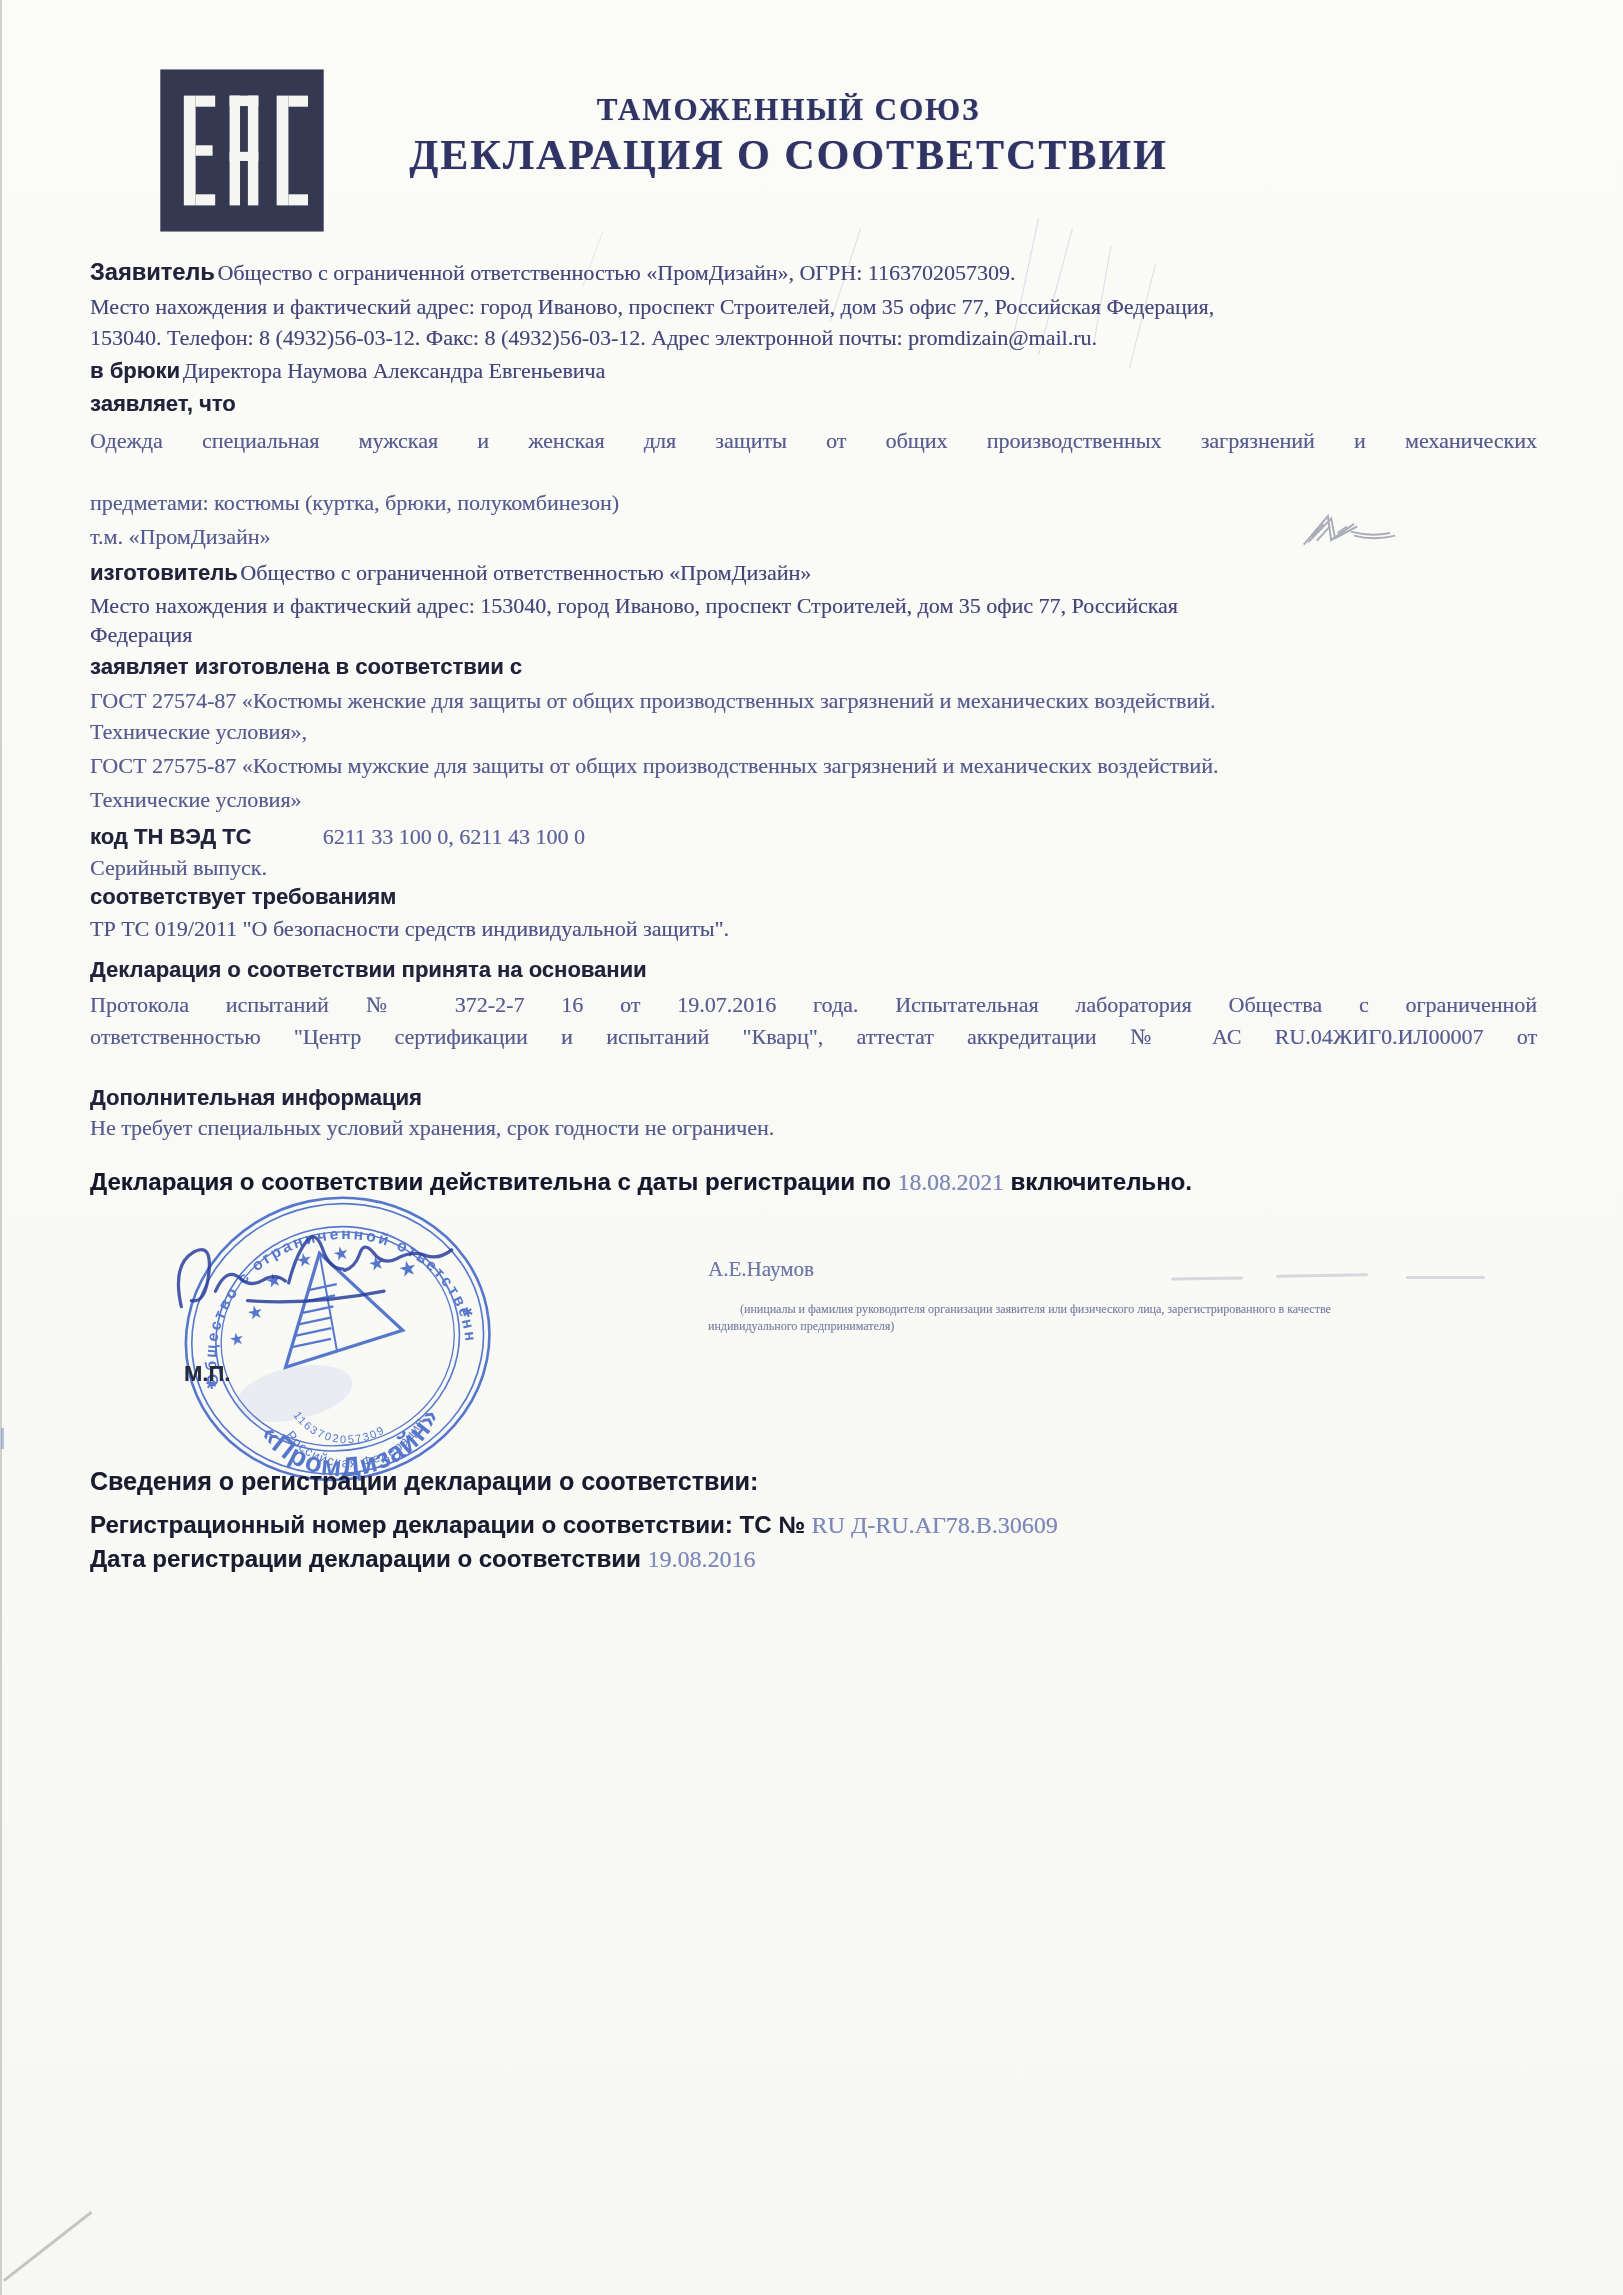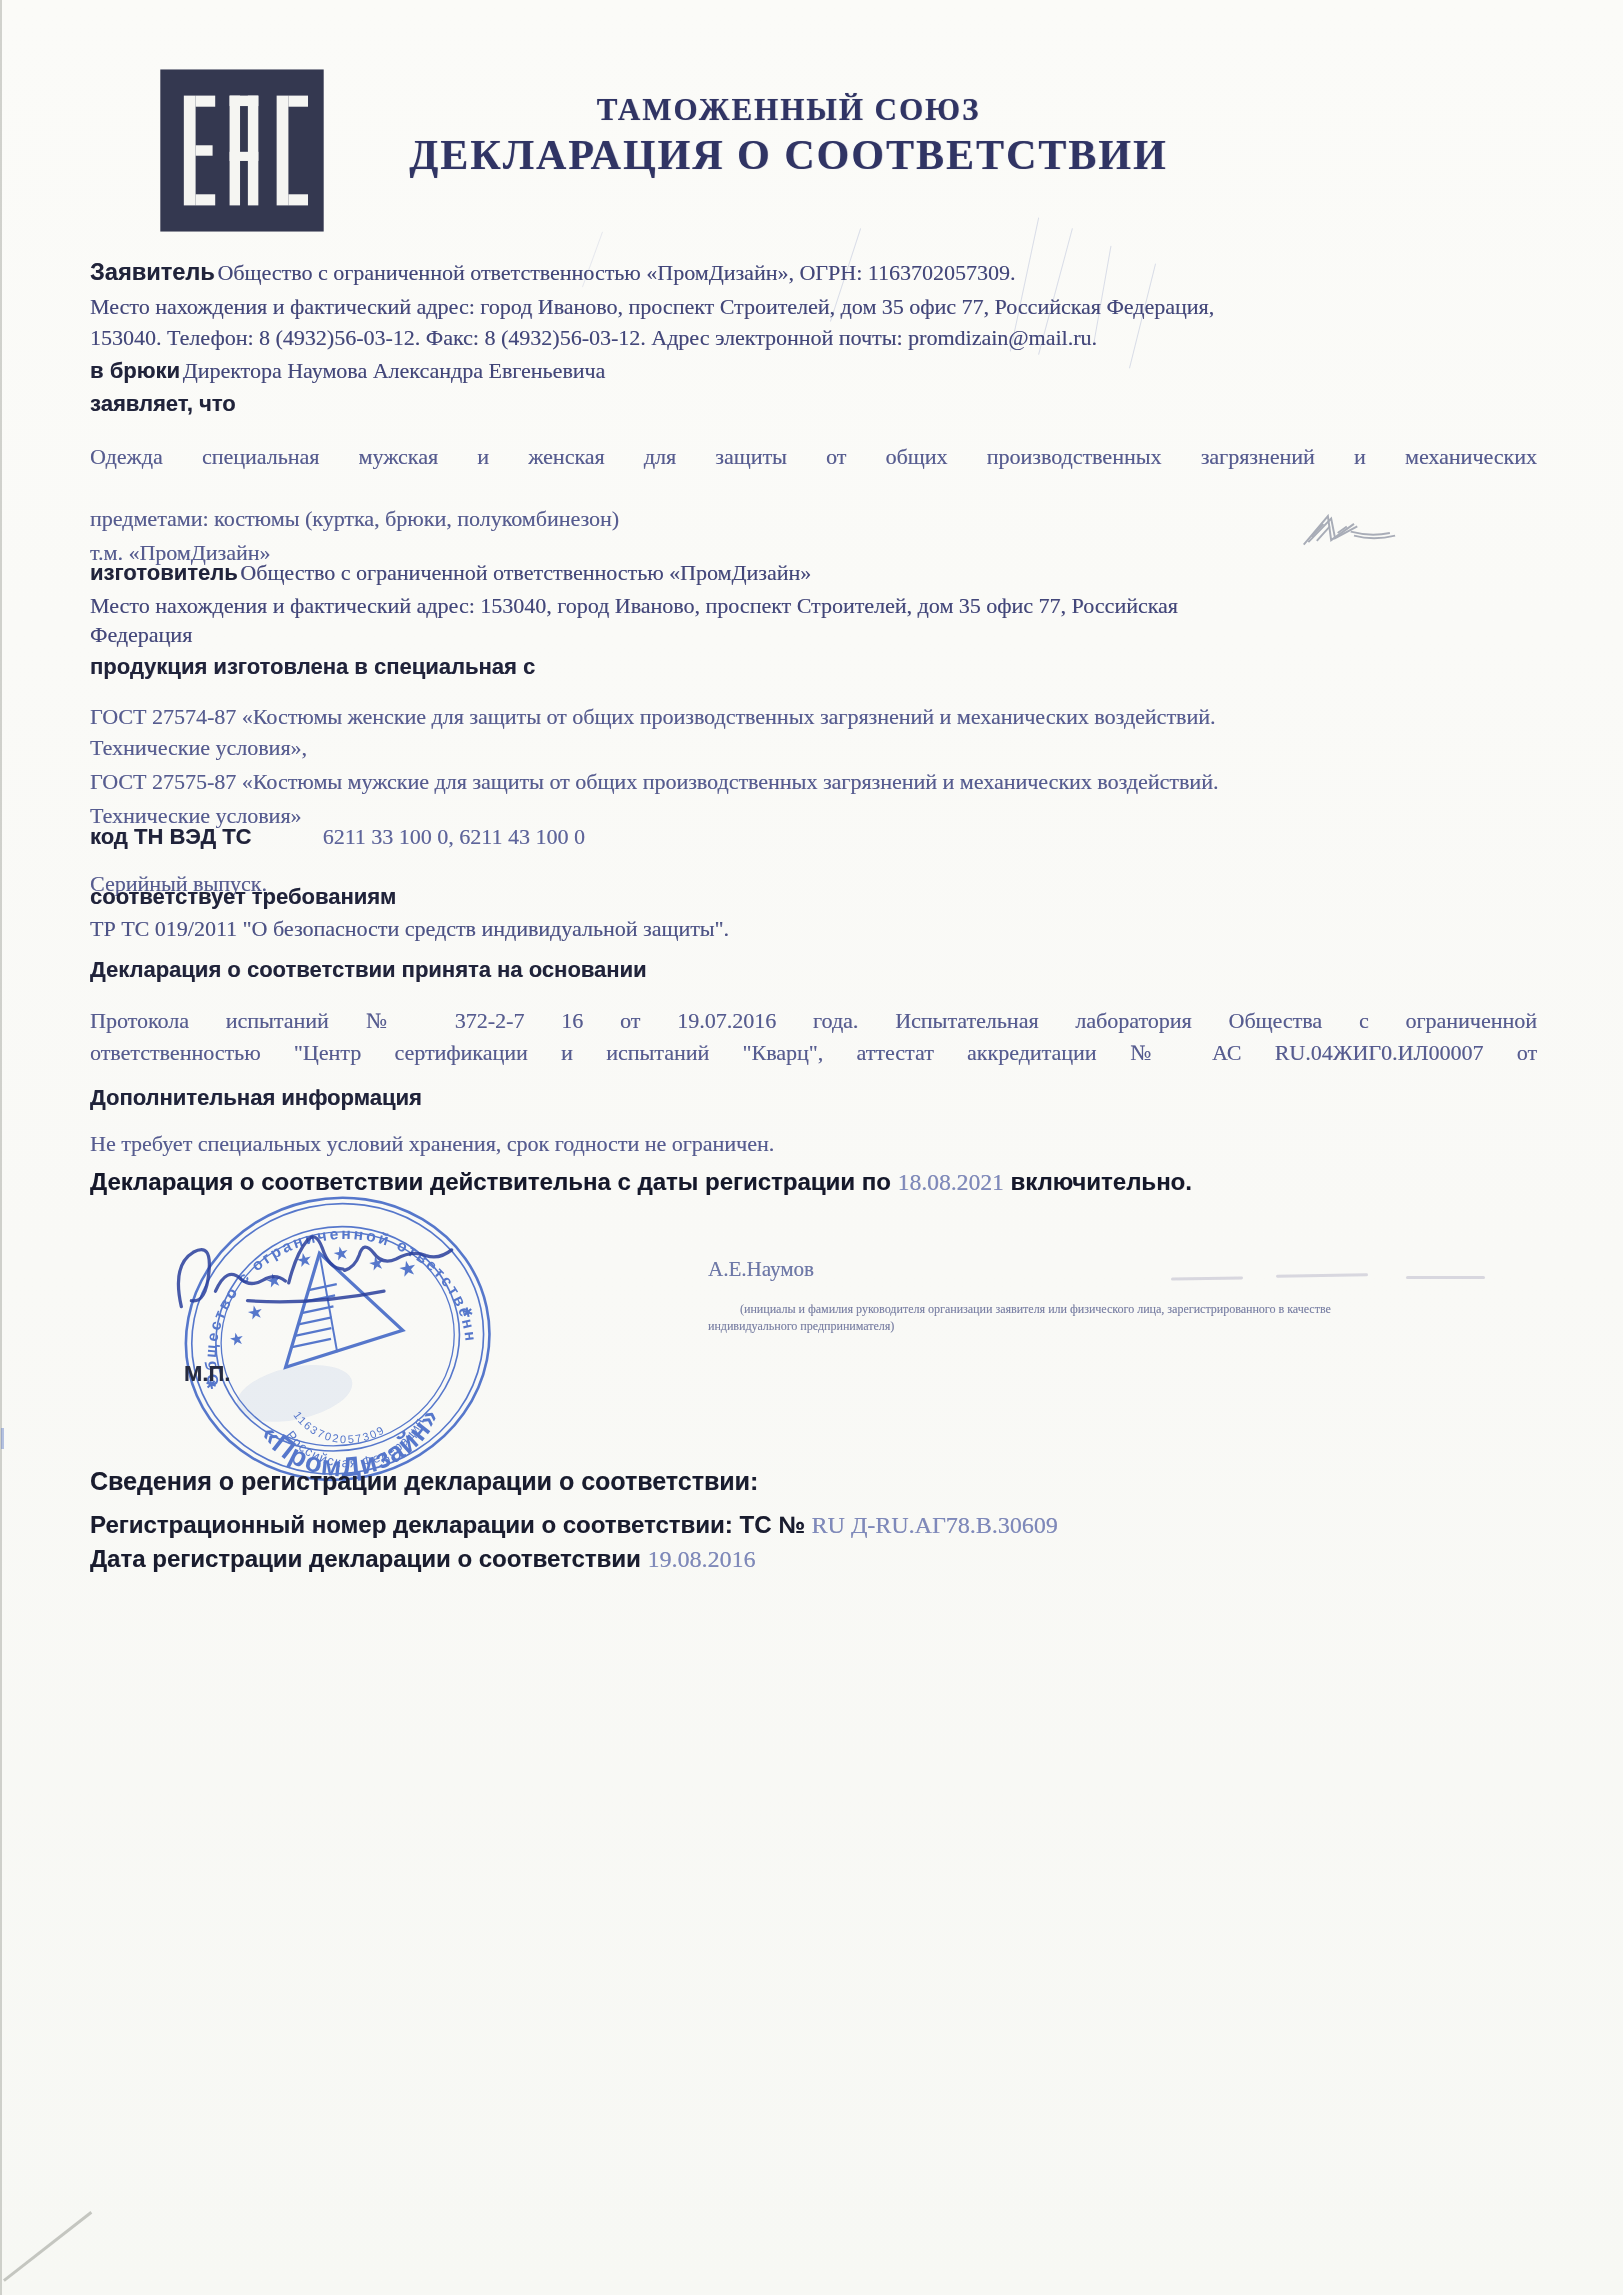--- a/index.html
+++ b/index.html
@@ -9,21 +9,21 @@
     background:linear-gradient(180deg,#fbfbf8 0%,#f9f9f6 55%,#f7f8f4 100%);
     overflow:hidden;
     font-family:"Liberation Serif", serif;
   }
   .abs{position:absolute;}
   .serif{font-family:"Liberation Serif", serif;color:#43477a;font-size:22px;line-height:1.25;
          text-shadow:0.3px 0.3px 0.5px rgba(70,75,125,.45);white-space:nowrap;}
   .sansb{font-family:"Liberation Sans", sans-serif;font-weight:bold;color:#20233a;font-size:22px;
          text-shadow:0.3px 0.3px 0.4px rgba(30,33,60,.4);white-space:nowrap;}
   .just{white-space:normal;text-align:justify;text-align-last:justify;width:1447px;}
-  .light{color:#565c90;margin-top:16px;}
+  .light{color:#565c90;}
   .bluefill{color:#7e89bb;}
   .title{font-family:"Liberation Serif", serif;font-weight:bold;color:#303464;
          letter-spacing:2px;text-align:center;width:1577px;left:0;
          text-shadow:0.4px 0.4px 0.7px rgba(45,50,95,.5);}
   .streak{position:absolute;width:1.3px;background:rgba(140,152,195,.30);border-radius:1.3px;}
   .smudge{position:absolute;background:rgba(150,145,175,.33);border-radius:2px;}
   .edge-line{position:absolute;left:0;top:0;width:2px;height:2295px;background:rgba(100,105,92,.28);}
   .notefine{font-family:"Liberation Serif", serif;font-size:12px;color:#7a80a4;white-space:nowrap;
             text-shadow:0.2px 0.2px 0.3px rgba(120,125,160,.4);}
   svg text{user-select:none;}
@@ -93,21 +93,21 @@
       <path d="M30 50 L48 30 M38 56 L58 34 M70 44 L84 34"></path>
     </g>
   </svg>
 
   <div class="abs" style="left:90px;top:559px;">
     <span class="sansb">изготовитель</span>
     <span class="serif">Общество с ограниченной ответственностью «ПромДизайн»</span>
   </div>
   <div class="abs serif" style="left:90px;top:592px;">Место нахождения и фактический адрес: 153040, город Иваново, проспект Строителей, дом 35 офис 77, Российская</div>
   <div class="abs serif" style="left:90px;top:621px;">Федерация</div>
-  <div class="abs sansb" style="left:90px;top:654px;">продукция изготовлена в специальная с</div>
+  <div class="abs sansb" style="left:90px;top:654px;">заявляет изготовлена в соответствии с</div>
   <div class="abs serif light" style="left:90px;top:687px;">ГОСТ 27574-87 «Костюмы женские для защиты от общих производственных загрязнений и механических воздействий.</div>
   <div class="abs serif light" style="left:90px;top:718px;">Технические условия»,</div>
   <div class="abs serif light" style="left:90px;top:752px;">ГОСТ 27575-87 «Костюмы мужские для защиты от общих производственных загрязнений и механических воздействий.</div>
   <div class="abs serif light" style="left:90px;top:786px;">Технические условия»</div>
 
   <div class="abs" style="left:90px;top:823px;">
     <span class="sansb" style="display:inline-block;width:230px;">код ТН ВЭД ТС</span>
     <span class="serif" style="color:#5d649b;">6211 33 100 0, 6211 43 100 0</span>
   </div>
   <div class="abs serif light" style="left:90px;top:854px;">Серийный выпуск.</div>

